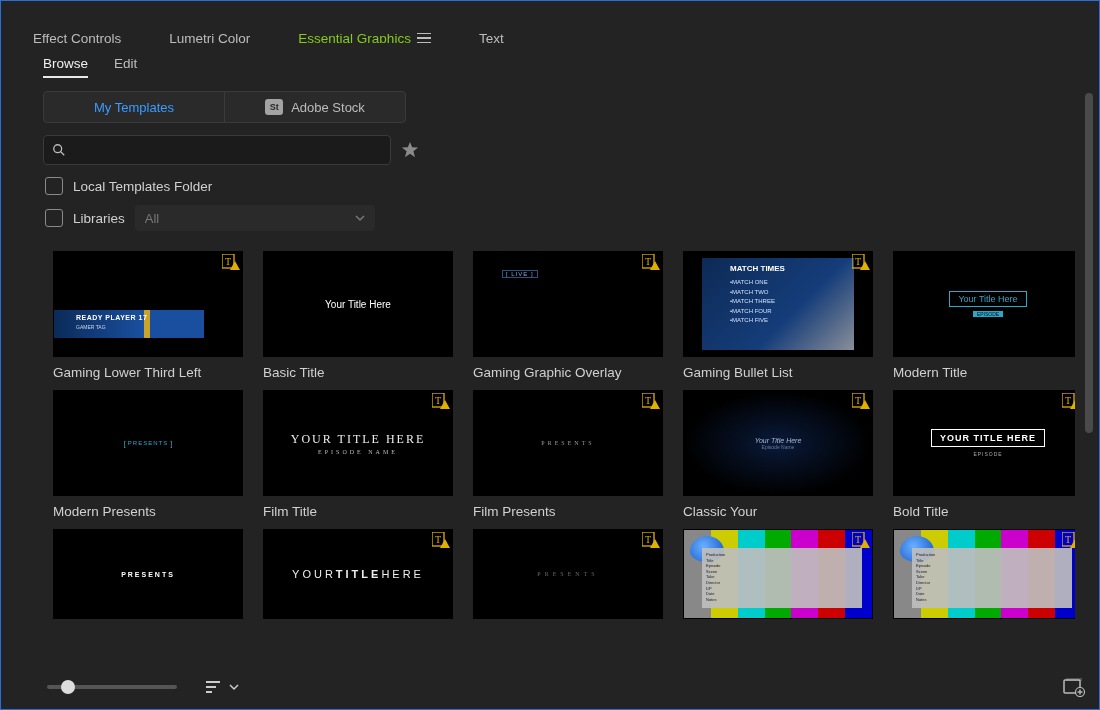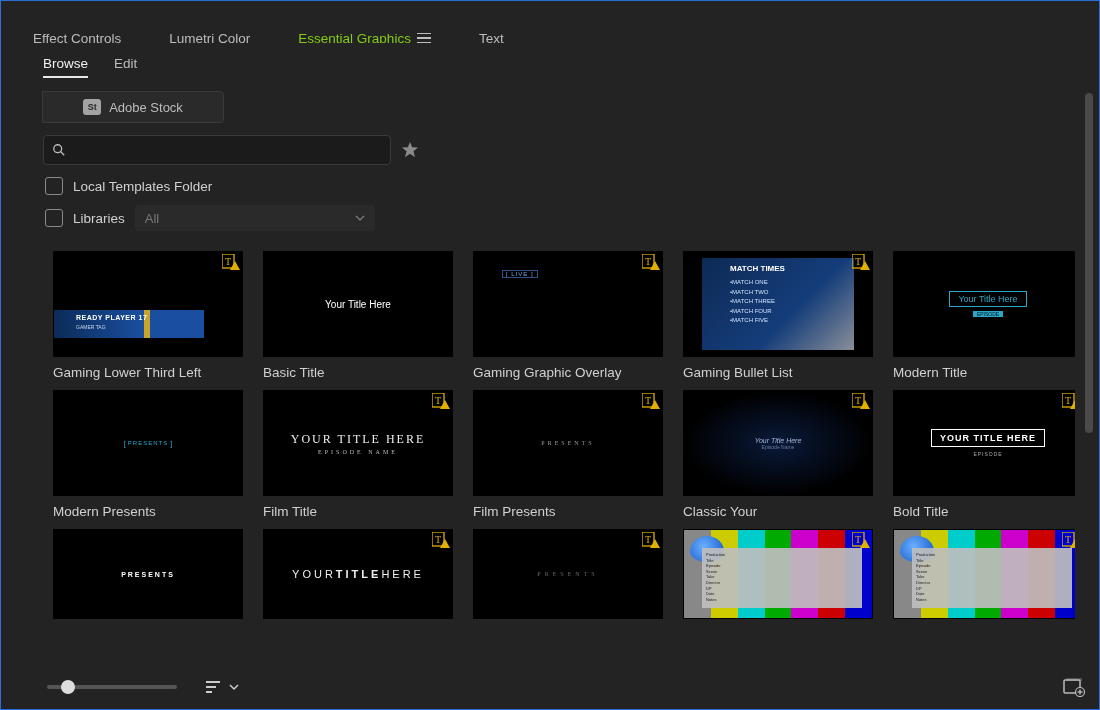--- a/index.html
+++ b/index.html
@@ -123,20 +123,23 @@
   </div>
 
   <div class="panel">
 
     <div class="subtabs">
       <div class="subtab active"><span>Browse</span></div>
       <div class="subtab"><span>Edit</span></div>
     </div>
 
     <div class="source-row">
+      <div class="seg first active">
+          <span>My Templates</span>
+        </div>
       <div class="seg second">
         <span class="st-badge">St</span>
         <span>Adobe Stock</span>
       </div>
     </div>
 
     <div class="search-row">
       <div class="search-box">
         <svg class="mag" viewBox="0 0 16 16">
             <circle cx="6.5" cy="6.5" r="4.5" stroke="#bcbcbc" stroke-width="1.5" fill="none"></circle>

